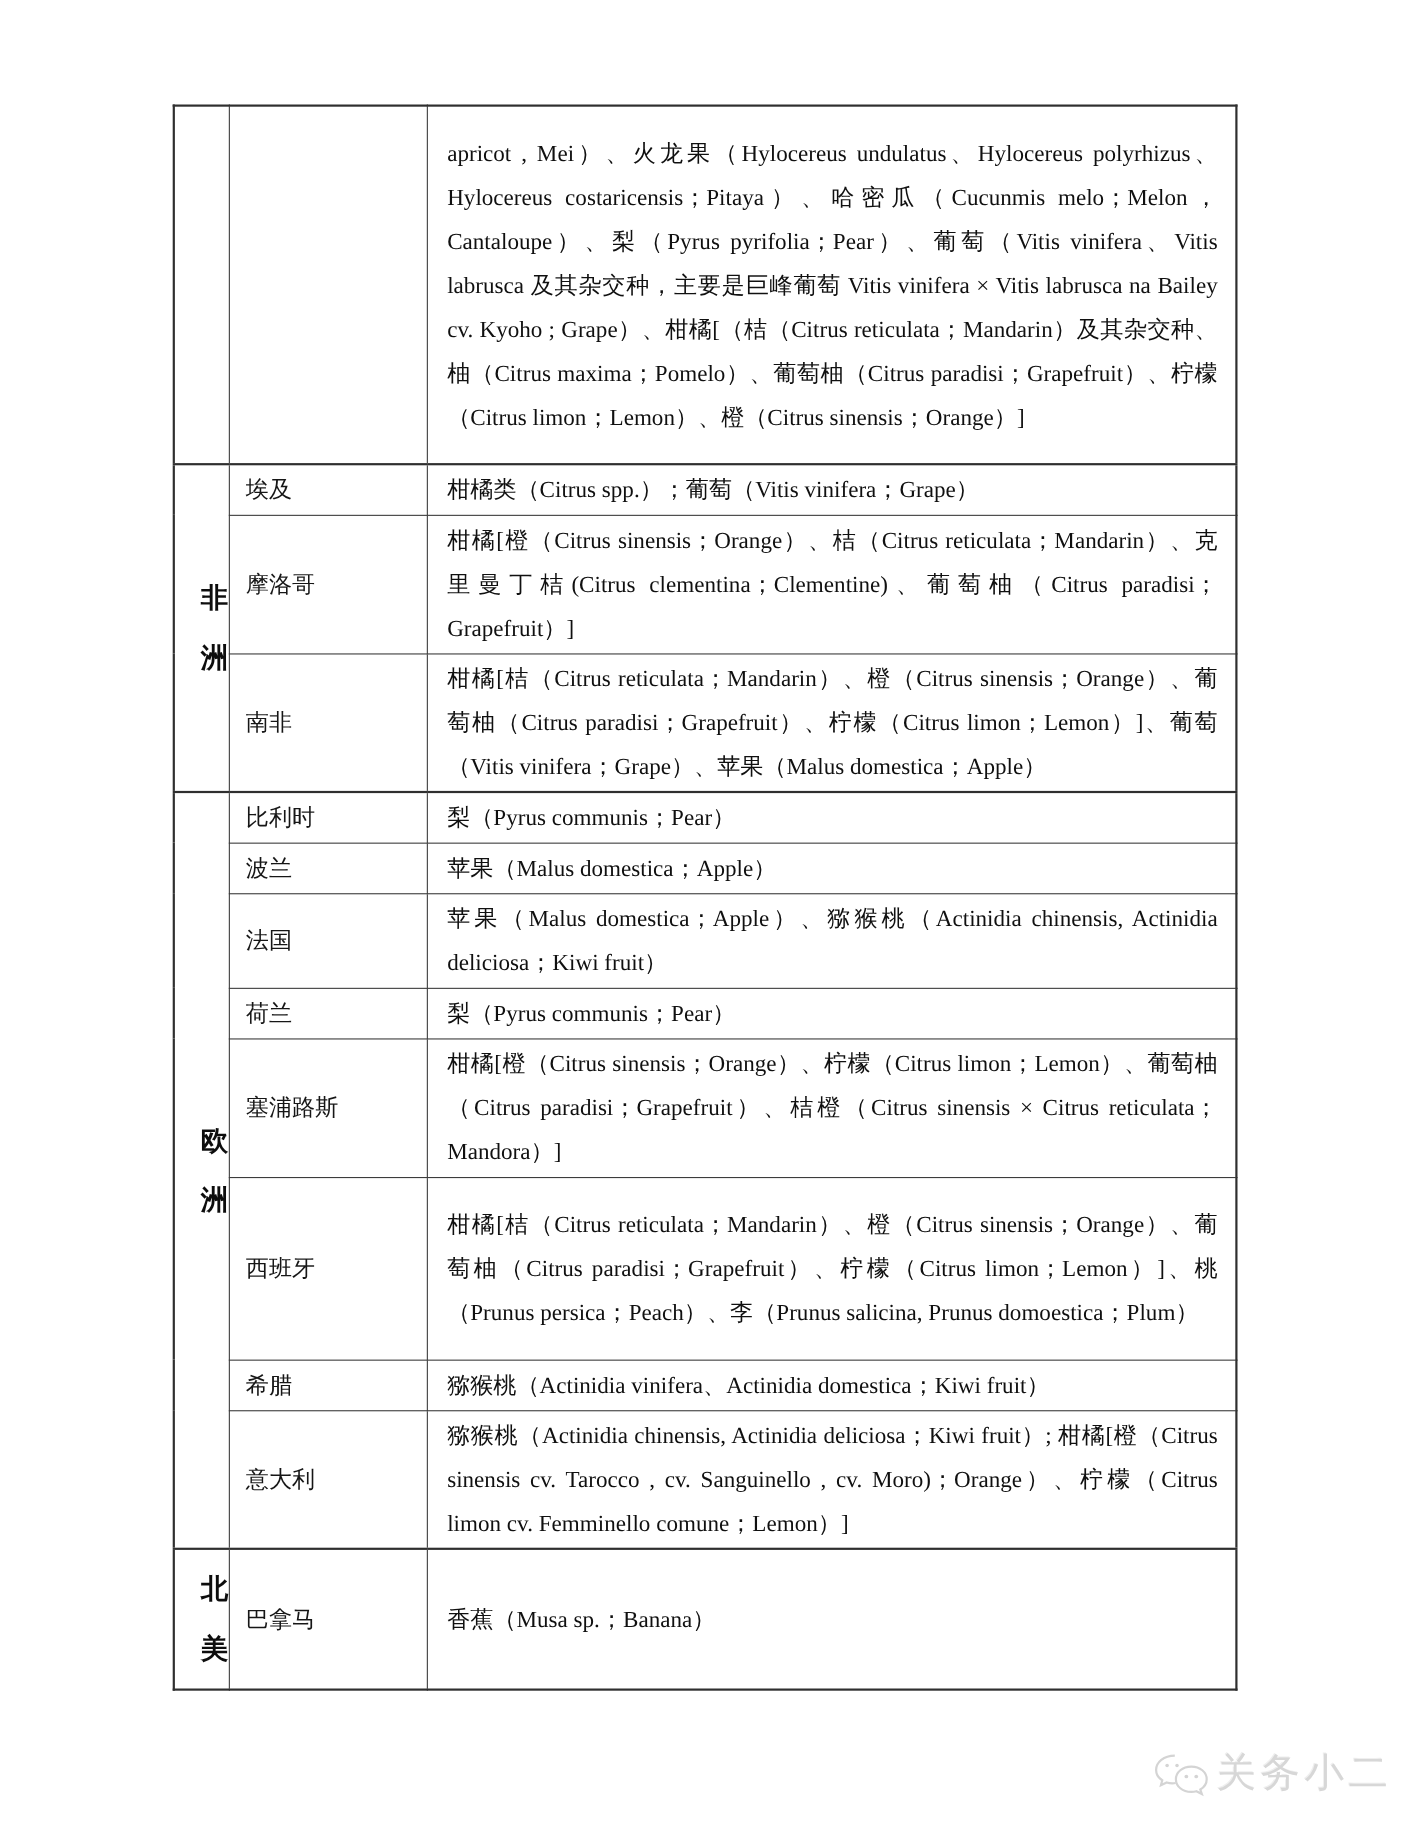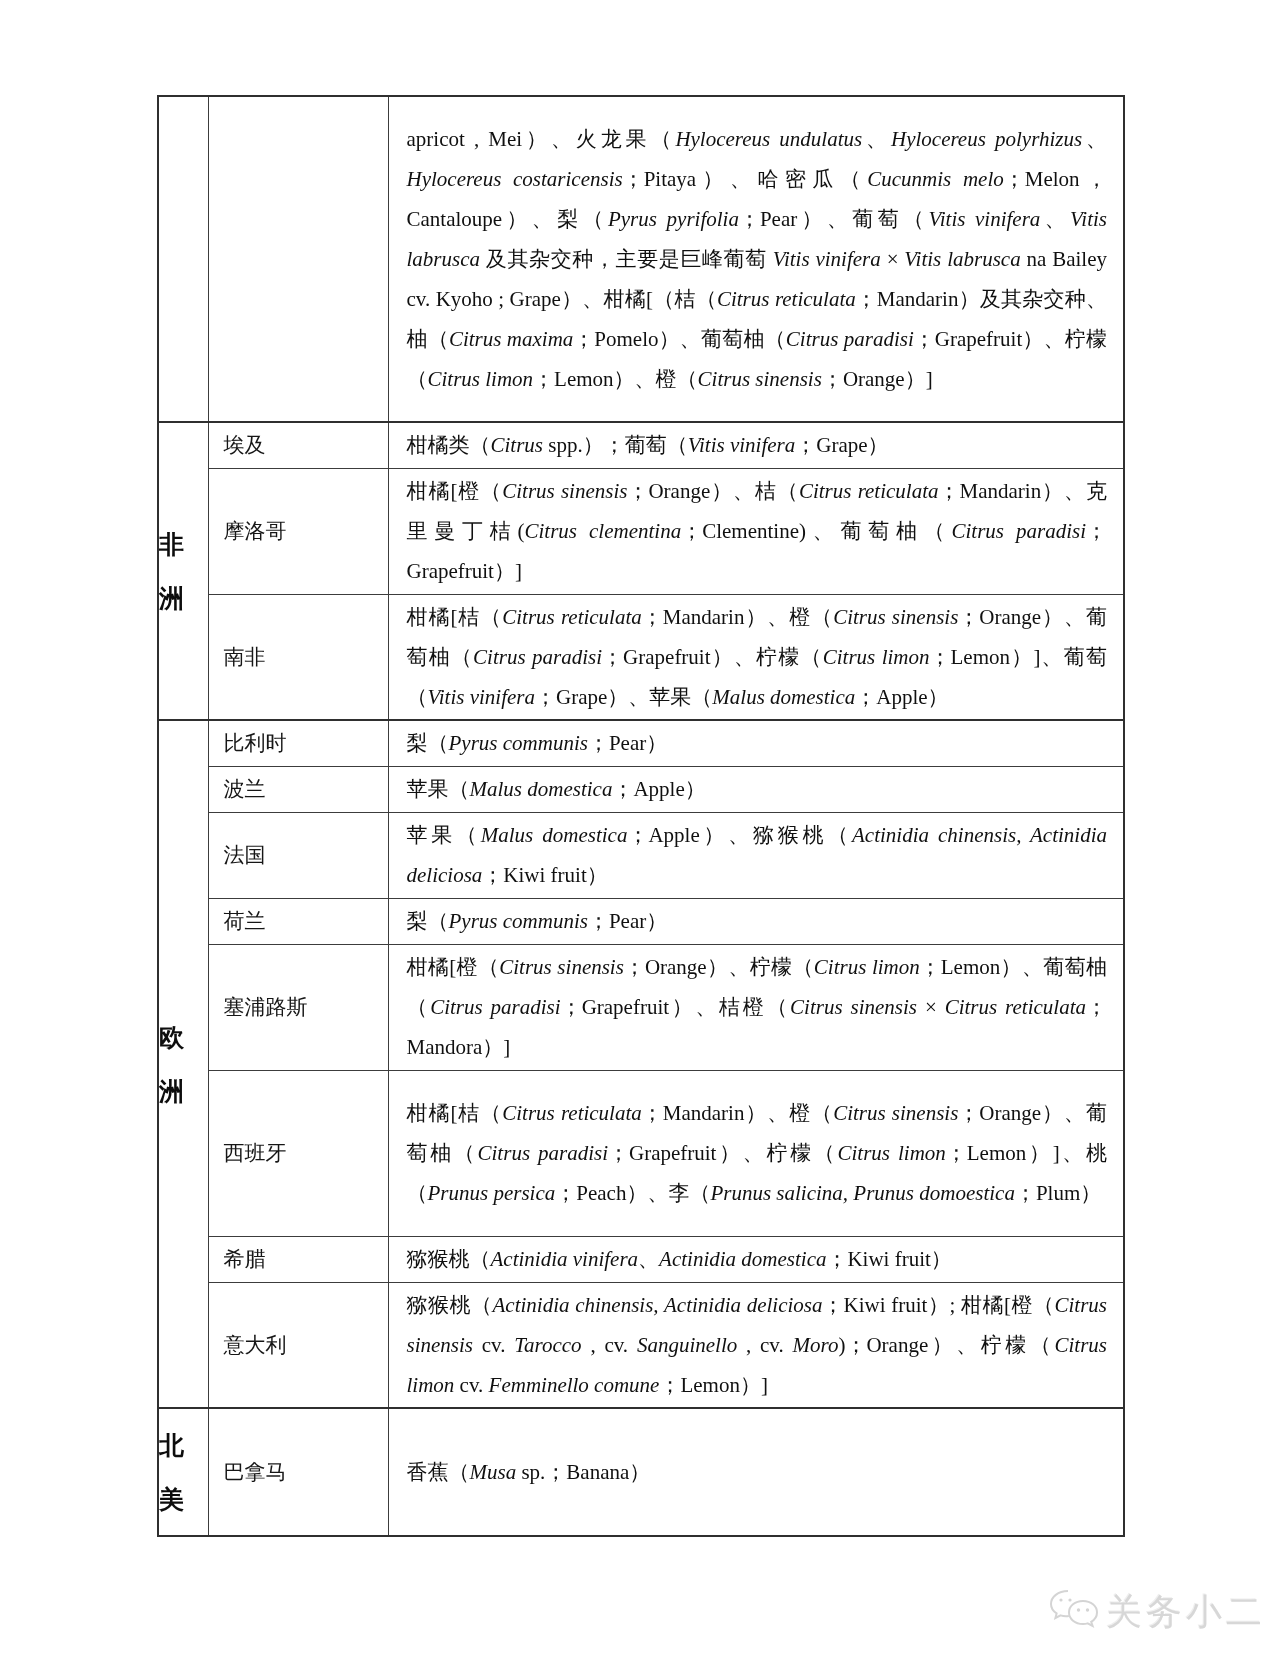--- a/index.html
+++ b/index.html
@@ -22,21 +22,21 @@
     border:1.5px solid #3c3c3c;
     vertical-align:middle;
     padding:0;
   }
   .doc-table tr.group-start td{ border-top:2.5px solid #2f2f2f; }
   .doc-table{ border:2.5px solid #2f2f2f; }
   col.c-region{width:50px;}
   col.c-country{width:180px;}
   col.c-fruits{width:736px;}
 
-  td.region-cell{ text-align:left; }
+  td.region-cell{ text-align:right; }
   .region-label{
     display:inline-block;
     width:28px;
     word-break:break-all;
     font-family:"Liberation Sans","DejaVu Sans",sans-serif;
     font-weight:bold;
     font-size:25px;
     line-height:54px;
     color:#0d0d0d;
     letter-spacing:0;
@@ -47,29 +47,29 @@
     color:#161616;
     padding-left:15px;
   }
   td.fruits-cell{
     font-size:21px;
     line-height:40px;
     padding:2px 16px 2px 18px;
     text-align:justify;
     color:#101010;
   }
-  td.fruits-cell .seg-i{ font-style:italic; }
+  td.fruits-cell .seg-i{ }
 
   tr.h1{height:46px;} tr.h2{height:86px;} tr.h3{height:126px;}
   tr.h4{height:166px;} tr.h8{height:326px;} tr.hp{height:128px;}
 
   .watermark{
     position:absolute;
     right:14px; top:1588px;
-    display:flex; align-items:flex-start; gap:6px;
+    display:flex; align-items:flex-end; gap:6px;
     color:#d7d7d7;
     font-family:Liberation Serif, serif;
     font-size:36px;
     letter-spacing:4px;
     text-shadow:1px 1px 0 #ffffff, -1px -1px 0 #efefef;
     user-select:none;
   }
   .watermark svg{ display:block; }
 </style>
 </head>

